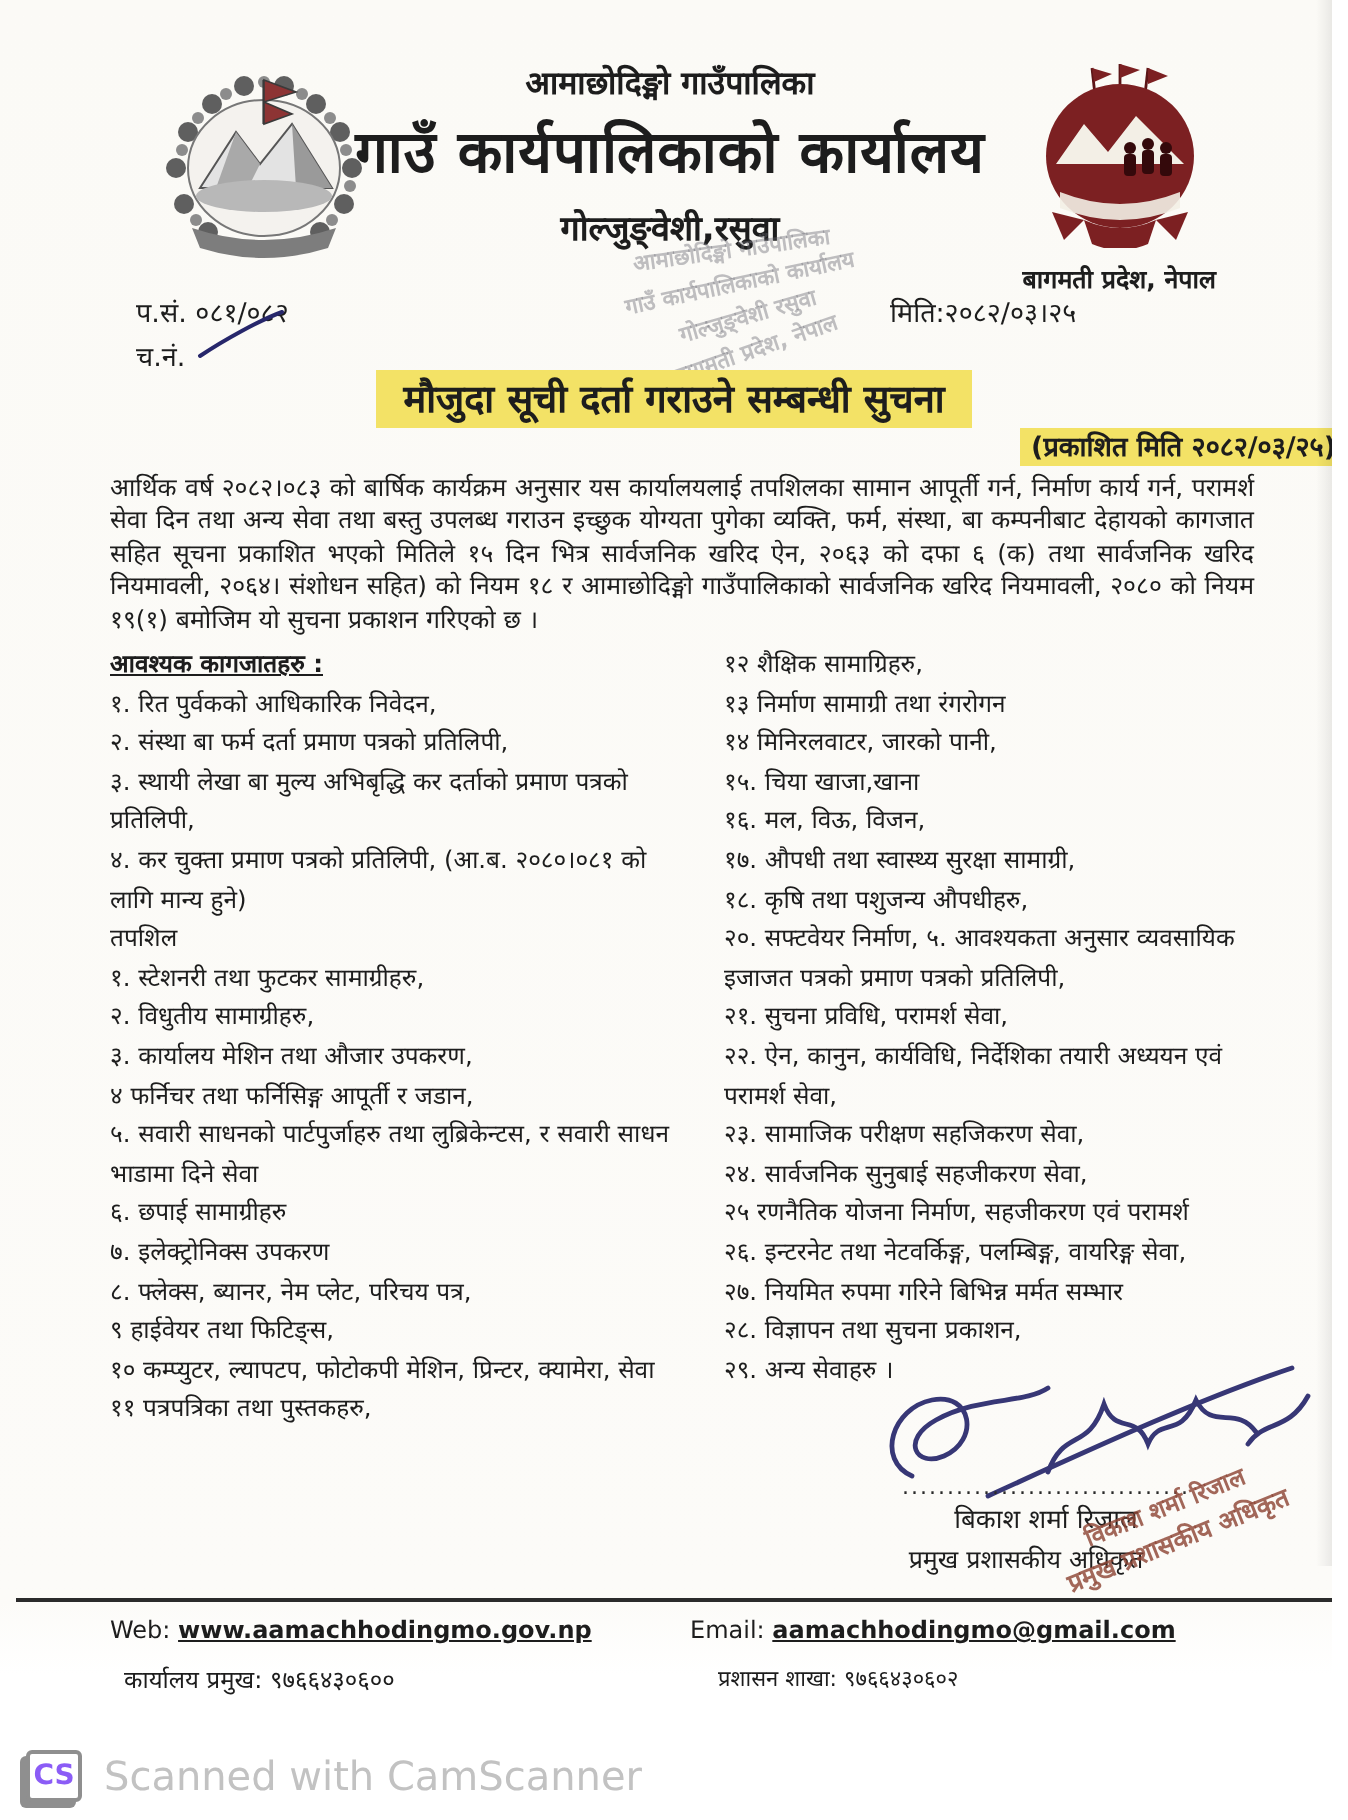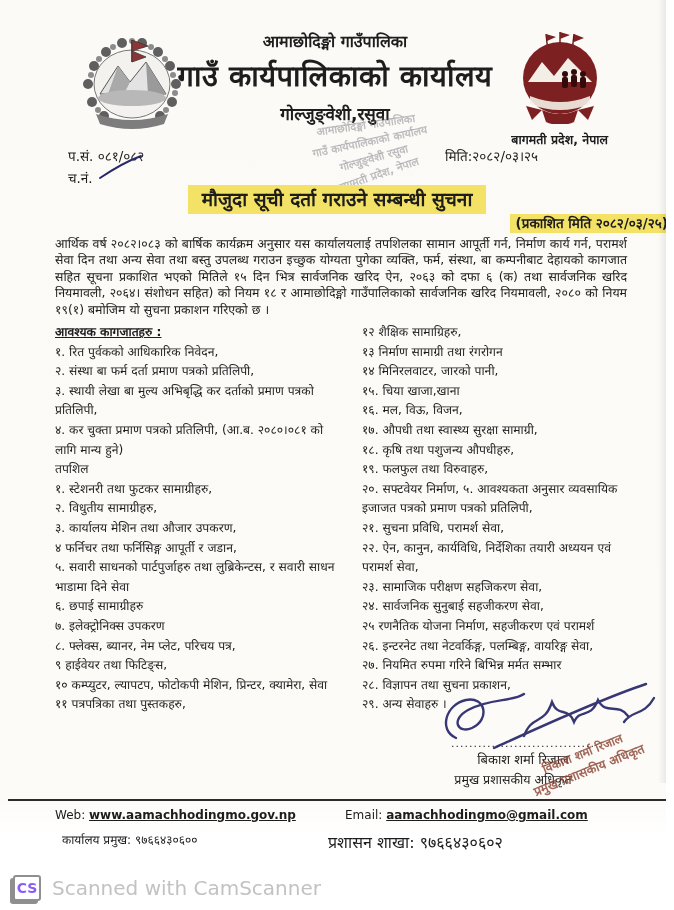--- a/index.html
+++ b/index.html
@@ -65,21 +65,21 @@
   }
   .sig-stamp .s1{font-size:12px;}
   .sig-stamp .s2{font-size:12.5px;}
   .ch-slash{left:96px;top:152px;width:48px;height:30px;}
   
   .footer-rule{left:8px;top:799px;width:658px;height:2px;background:#2b2b2b;}
   .foot-web{left:55px;top:808px;font-size:12px;}
   .foot-email{left:345px;top:808px;font-size:12px;}
   .foot-web a,.foot-email a,.u{color:#1d1d1d;text-decoration:underline;font-weight:bold;}
   .foot-phone-l{left:62px;top:831px;font-size:12px;}
-  .foot-phone-r{left:328px;top:831px;font-size:16px;}
+  .foot-phone-r{left:359px;top:831px;font-size:11px;}
   
   .cs-bar{left:0;top:866px;width:674px;height:44px;background:#ffffff;}
   .cs-logo-shadow{position:absolute;left:10px;top:12px;width:28px;height:26px;background:#8f8f8f;border-radius:3px;}
   .cs-logo{position:absolute;left:13px;top:9px;width:28px;height:26px;background:#ffffff;
            border:2px solid #8f8f8f;border-radius:3px;box-sizing:border-box;
            display:flex;align-items:center;justify-content:center;
            font-weight:bold;font-size:14px;color:#8b5cf6;}
   .cs-text{position:absolute;left:52px;top:10px;font-size:20px;color:#c2c2c2;}
   .emblem-left{left:68px;top:28px;width:128px;height:106px;}
   .emblem-right{right:62px;top:30px;width:88px;height:94px;}
@@ -205,21 +205,20 @@
       <div>११ पत्रपत्रिका तथा पुस्तकहरु,</div>
     </div>
     <div class="col-right">
       <div>१२ शैक्षिक सामाग्रिहरु,</div>
       <div>१३ निर्माण सामाग्री तथा रंगरोगन</div>
       <div>१४ मिनिरलवाटर, जारको पानी,</div>
       <div>१५. चिया खाजा,खाना</div>
       <div>१६. मल, विऊ, विजन,</div>
       <div>१७. औपधी तथा स्वास्थ्य सुरक्षा सामाग्री,</div>
       <div>१८. कृषि तथा पशुजन्य औपधीहरु,</div>
-      <div>१९. फलफुल तथा विरुवाहरु,</div>
       <div>२०. सफ्टवेयर निर्माण, ५. आवश्यकता अनुसार व्यवसायिक इजाजत पत्रको प्रमाण पत्रको प्रतिलिपी,</div>
       <div>२१. सुचना प्रविधि, परामर्श सेवा,</div>
       <div>२२. ऐन, कानुन, कार्यविधि, निर्देशिका तयारी अध्ययन एवं परामर्श सेवा,</div>
       <div>२३. सामाजिक परीक्षण सहजिकरण सेवा,</div>
       <div>२४. सार्वजनिक सुनुबाई सहजीकरण सेवा,</div>
       <div>२५ रणनैतिक योजना निर्माण, सहजीकरण एवं परामर्श</div>
       <div>२६. इन्टरनेट तथा नेटवर्किङ्ग, पलम्बिङ्ग, वायरिङ्ग सेवा,</div>
       <div>२७. नियमित रुपमा गरिने बिभिन्न मर्मत सम्भार</div>
       <div>२८. विज्ञापन तथा सुचना प्रकाशन,</div>
       <div>२९. अन्य सेवाहरु ।</div>

